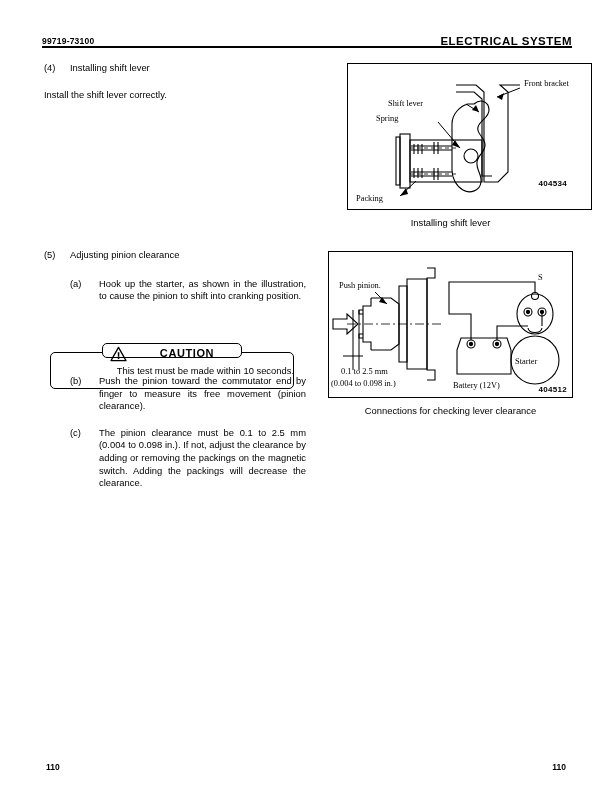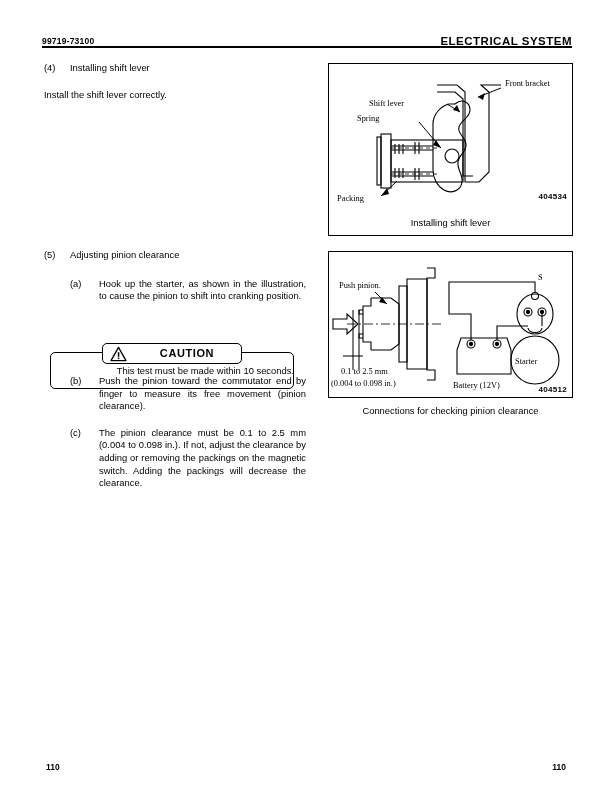--- a/index.html
+++ b/index.html
@@ -103,21 +103,21 @@
     height: 37px;
     border: 1.3px solid #000;
     border-radius: 5px;
     box-sizing: border-box;
   }
   .caution-tab {
     position: absolute;
     left: 52px;
     top: 0;
     width: 140px;
-    height: 21px;
+    height: 15px;
     background: #fff;
     border: 1.4px solid #000;
     border-radius: 5px;
     box-sizing: border-box;
     display: flex;
     align-items: center;
   }
   .caution-icon {
     position: absolute;
     left: 7px;
@@ -250,21 +250,21 @@
         <path d="M8.5 1.4 L16 14.6 L1 14.6 Z" fill="none" stroke="#000" stroke-width="1.3" stroke-linejoin="round"></path>
         <rect x="7.8" y="6.2" width="1.5" height="4.6" fill="#000"></rect>
         <rect x="7.8" y="11.6" width="1.5" height="1.5" fill="#000"></rect>
       </svg>
     </span>
     <span class="caution-label">CAUTION</span>
   </div>
 </div>
 
 <div class="figure" style="left:328px; top:63px; width:245px;">
-  <div class="fig-box" style="width:245px; height:173px;">
+  <div class="fig-box" style="width:245px; height:147px;margin-left:19px;">
     <svg width="242" height="144" viewBox="0 0 242 144">
       <g fill="none" stroke="#000" stroke-width="1.1">
 
         <path d="M108 21 L128 21 L136 28 L136 118 L150 118 L160 108 L160 28 L152 21 L172 21"></path>
         <path d="M108 28 L126 28 L134 35 L134 112 L144 112"></path>
 
         <path d="M126 40 C133 34 141 38 141 46 C141 54 132 56 130 63
                  C128 70 136 72 137 80 C138 88 130 90 129 98
                  C128 106 134 110 133 118 C132 127 122 130 115 126
                  C108 122 104 114 104 106 L104 60 C104 50 112 42 120 40 Z"></path>
@@ -304,21 +304,21 @@
         <path d="M112 84 L104 81 L107 76 Z"></path>
         <path d="M52 132 L60 130 L58 124 Z"></path>
       </g>
 
       <text class="fig-label" x="176" y="22">Front bracket</text>
       <text class="fig-label" x="40" y="42">Shift lever</text>
       <text class="fig-label" x="28" y="57">Spring</text>
       <text class="fig-label" x="8" y="137">Packing</text>
     </svg>
   </div>
-  <div class="fig-number" style="right:6px; top:129px;">404534</div>
+  <div class="fig-number" style="right:6px; top:116px;">404534</div>
   <div class="fig-caption" style="top:154px;">Installing shift lever</div>
 </div>
 
 <div class="figure" style="left:328px; top:251px; width:245px;">
   <div class="fig-box" style="width:245px; height:147px;">
     <svg width="242" height="144" viewBox="0 0 242 144">
       <g fill="none" stroke="#000" stroke-width="1.1">
 
         <path d="M98 16 L106 16 L106 26 L98 26 L98 118 L106 118 L106 128 L98 128"></path>
 
@@ -380,17 +380,17 @@
 
       <g fill="none" stroke="#000" stroke-width="1">
           <path d="M46 40 L58 52"></path>
         </g>
       <g fill="#000">
           <path d="M58 52 L50 50 L53 45 Z"></path>
         </g>
     </svg>
   </div>
   <div class="fig-number" style="right:6px; top:134px;">404512</div>
-  <div class="fig-caption" style="top:154px;">Connections for checking pinion clearance</div>
+  <div class="fig-caption" style="top:154px;">Connections for checking lever clearance</div>
 </div>
 
 <div class="footer-left">110</div>
 <div class="footer-right">110</div>
 
 </body></html>

